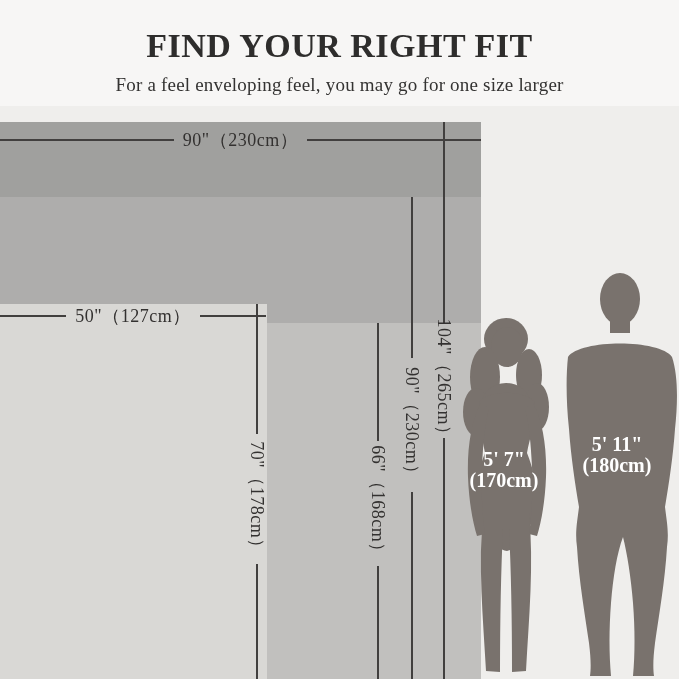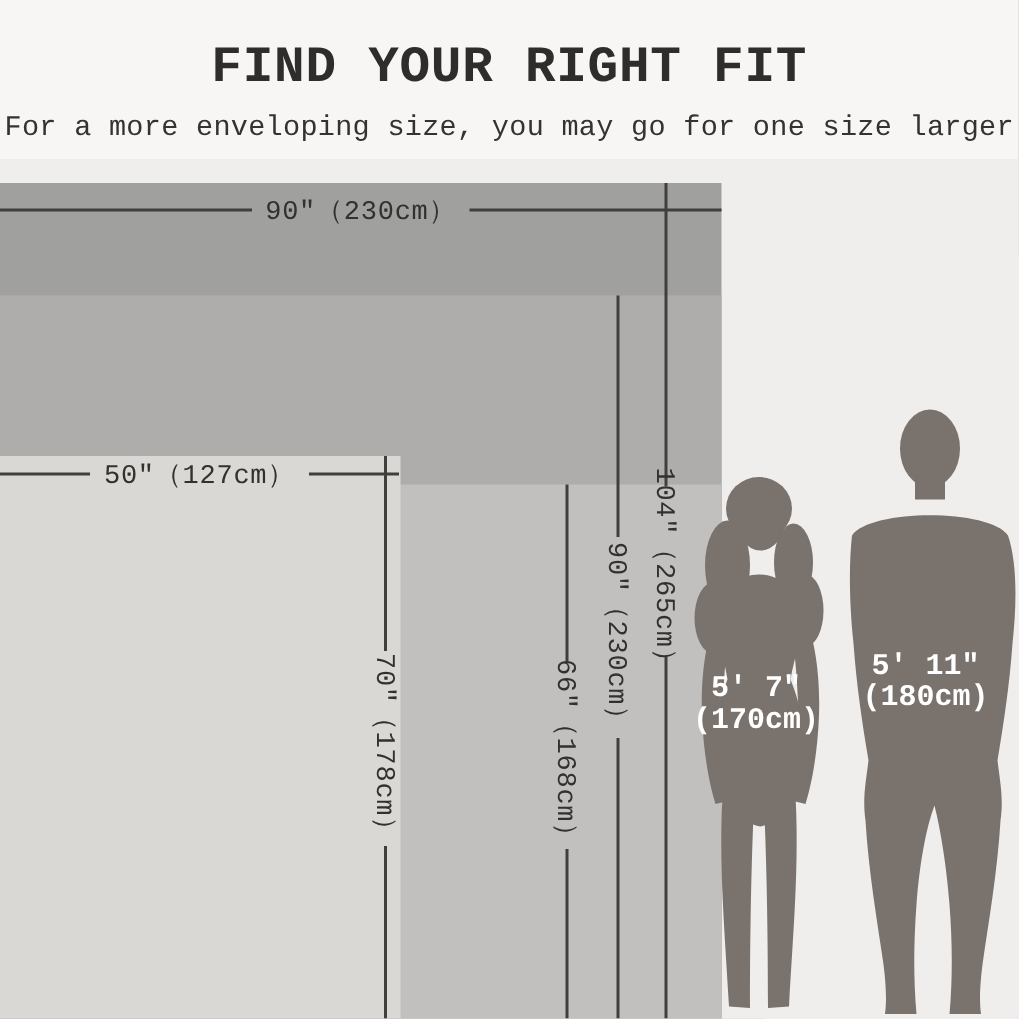--- a/index.html
+++ b/index.html
@@ -1,19 +1,19 @@
 <!DOCTYPE html>
 <html style="--size-xl: #a0a09e; --size-l: #aeadac; --size-m: #c1c0be; --size-s: #d9d8d5; --background-top: #f7f6f5; --background-main: #efeeec; --line: #413f3e; --silhouette: #79726d; --person-label: #ffffff;"><head>
 <meta charset="utf-8">
 <style>
   html,body{margin:0;padding:0;}
   .stage{
     position:relative;width:679px;height:679px;overflow:hidden;
     background:var(--background-top,#f7f6f5);
-    font-family:Liberation Mono, monospace;
+    font-family:Liberation Serif, serif;
     -webkit-font-smoothing:antialiased;
   }
   .bg-main{position:absolute;left:0;top:106px;width:679px;height:573px;background:var(--background-main,#efeeec);}
   
   .title{position:absolute;left:0;top:27px;width:679px;text-align:center;
          font-size:34px;font-weight:700;letter-spacing:.5px;color:#2e2d2c;}
   .subtitle{position:absolute;left:0;top:74px;width:679px;text-align:center;
          font-size:19px;font-weight:400;letter-spacing:.2px;color:#343332;}
   
   .rect{position:absolute;left:0;}
@@ -38,21 +38,21 @@
           color:var(--person-label,#ffffff);font-size:20px;font-weight:600;line-height:21px;white-space:nowrap;}
 </style>
 </head>
 <body>
 
 <div class="stage">
 
   <div class="bg-main"></div>
 
   <div class="title">FIND YOUR RIGHT FIT</div>
-  <div class="subtitle">For a more enveloping size, you may go for one size larger</div>
+  <div class="subtitle">For a feel enveloping feel, you may go for one size larger</div>
 
   <div class="rect rect-xl"></div>
   <div class="rect rect-l"></div>
   <div class="rect rect-m"></div>
   <div class="rect rect-s"></div>
 
   <div class="hdim hdim-xl">
     <div class="seg"></div>
     <div class="hlabel">90"（230cm）</div>
     <div class="seg"></div>

